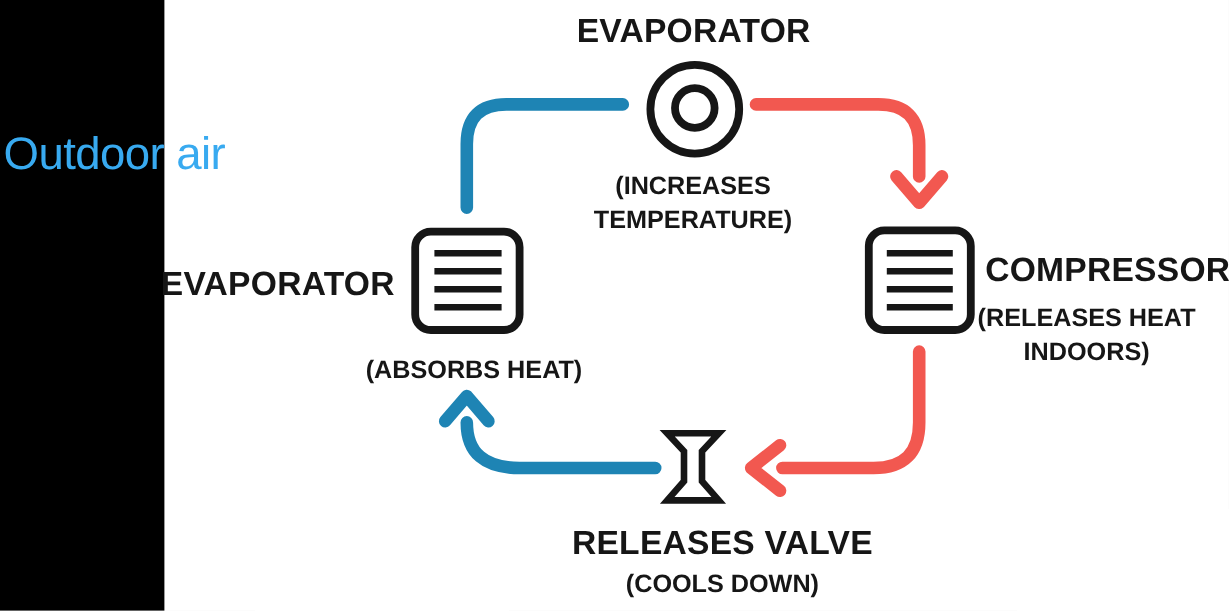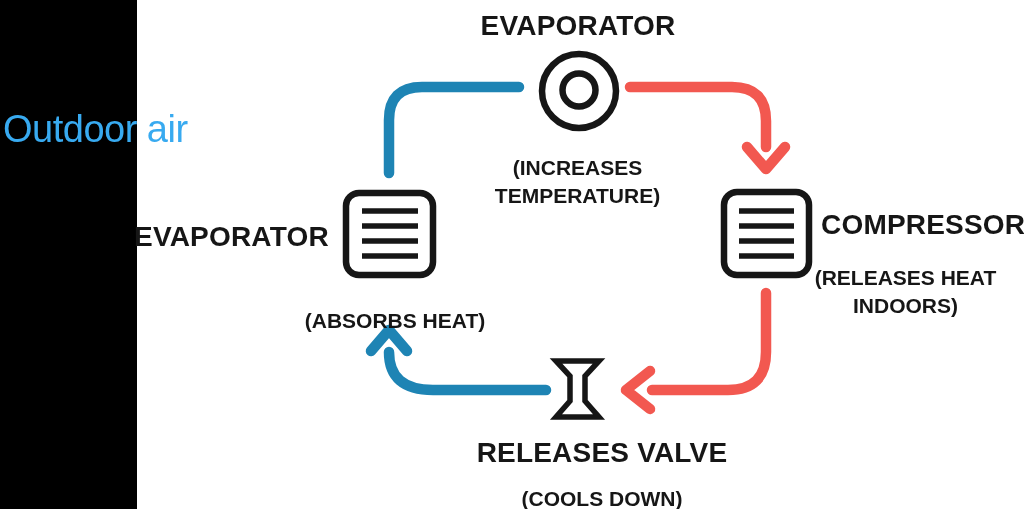--- a/index.html
+++ b/index.html
@@ -13,21 +13,21 @@
   .brand{position:absolute;left:3px;top:108px;font-size:38px;font-weight:400;color:var(--brand);
          letter-spacing:-0.5px;white-space:nowrap;z-index:3;}
   .diagram-svg{position:absolute;left:0;top:0;z-index:2;}
   .pipe{fill:none;stroke-width:10.5px;stroke-linecap:round;stroke-linejoin:round;}
   .hot{stroke:var(--hot);}
   .cold{stroke:var(--cold);}
   .node-shape{fill:#ffffff;stroke:var(--ink);}
   .coil-line{stroke:var(--ink);stroke-width:5.5px;}
   .label{position:absolute;color:var(--ink);font-weight:800;z-index:3;}
   .h1{font-size:28px;letter-spacing:0.2px;white-space:nowrap;}
-  .sub{font-size:21px;font-weight:700;text-align:center;line-height:1.32;margin-top:12px;}
+  .sub{font-size:21px;font-weight:700;text-align:center;line-height:1.32;}
   .center{text-align:center;}
 </style>
 </head>
 <body>
 
 <div class="stage">
 
   <div class="panel"></div>
 
   <div class="brand">Outdoor air</div>

